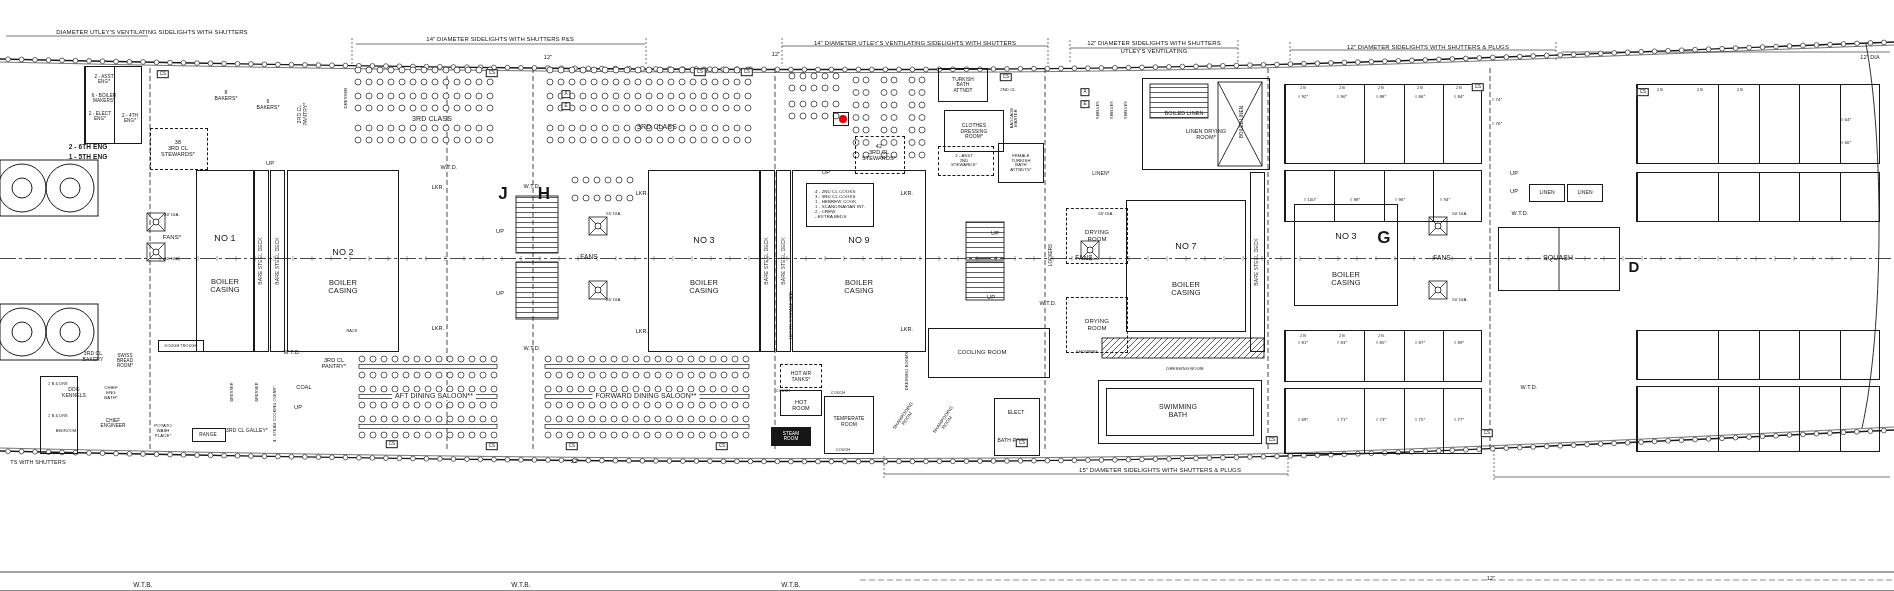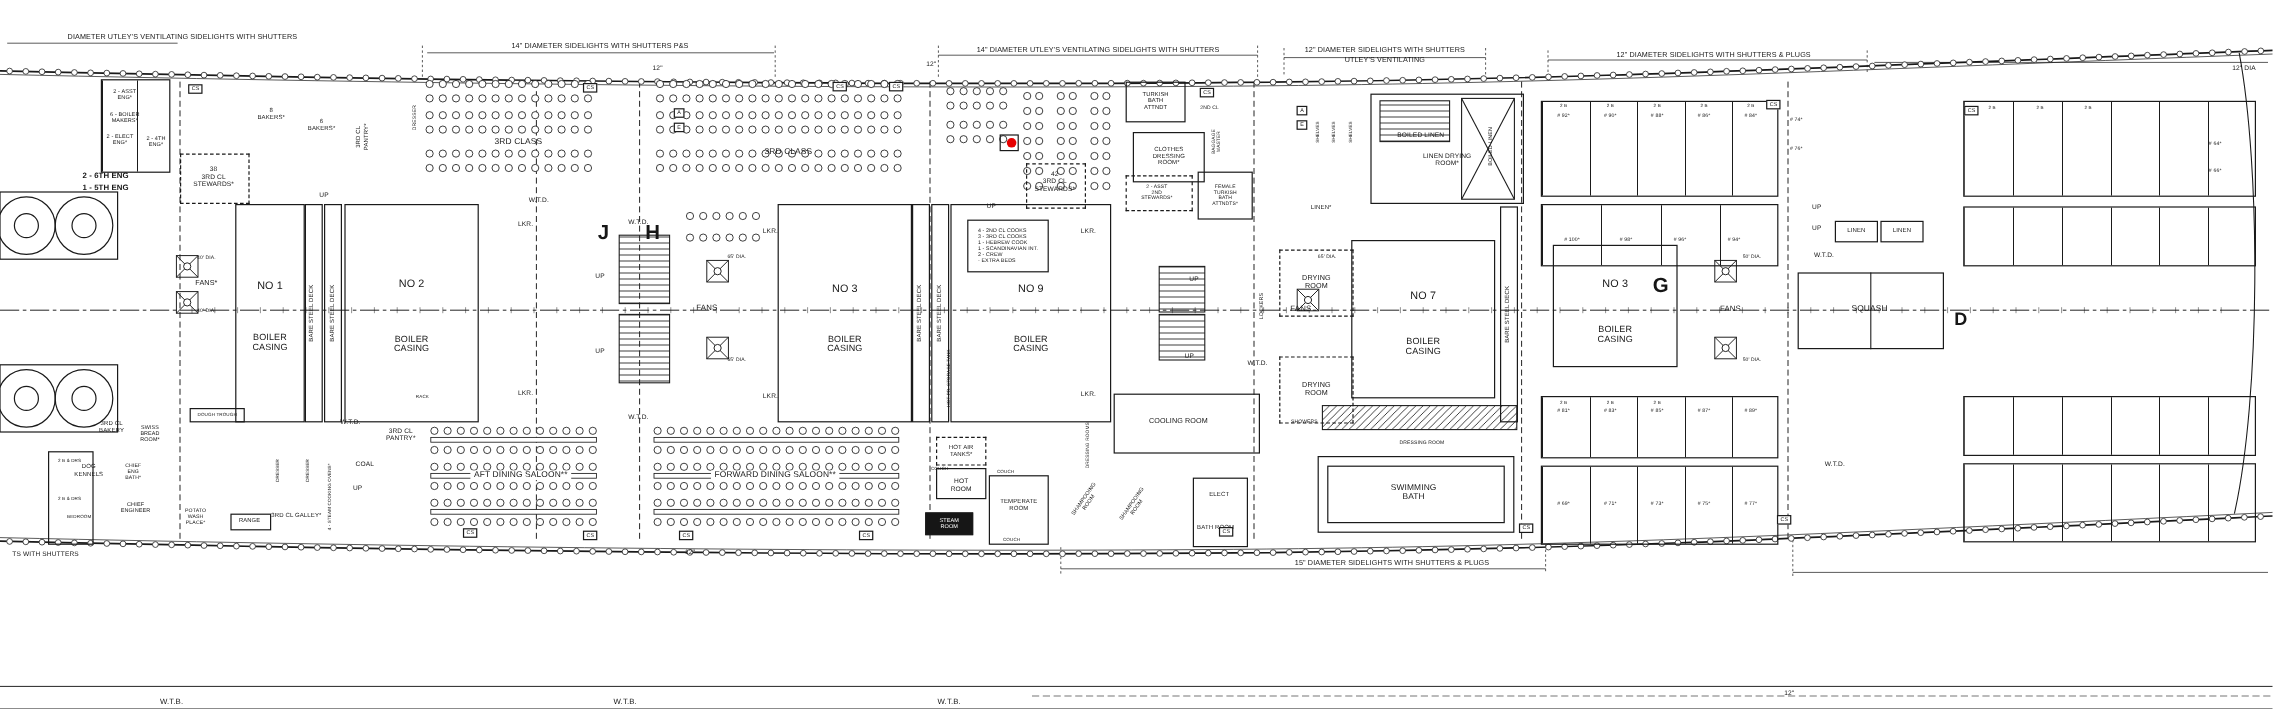--- a/index.html
+++ b/index.html
@@ -1120,21 +1120,21 @@
       <div class="lbl" style="left: 449px; top: 167px; font-size: 5.5px; transform: translate(-50%, -50%);">W.T.D.</div>
       <div class="lbl" style="left: 879px; top: 152px; font-size: 5.5px; transform: translate(-50%, -50%);">42
 3RD CL
 STEWARDS*</div>
       <div class="lbl" style="left: 826px; top: 172px; font-size: 5.5px; transform: translate(-50%, -50%);">UP</div>
       <div class="lbl" style="left: 225px; top: 238px; font-size: 9px; transform: translate(-50%, -50%);">NO 1</div>
       <div class="lbl" style="left: 225px; top: 286px; font-size: 7.5px; transform: translate(-50%, -50%);">BOILER
 CASING</div>
       <div class="lbl" style="left: 261px; top: 261px; font-size: 5px; transform: translate(-50%, -50%) rotate(-90deg);">BARE STEEL DECK</div>
       <div class="lbl" style="left: 278px; top: 261px; font-size: 5px; transform: translate(-50%, -50%) rotate(-90deg);">BARE STEEL DECK</div>
-      <div class="lbl" style="left: 343px; top: 236px; font-size: 9px; transform: translate(-50%, -50%);">NO 2</div>
+      <div class="lbl" style="left: 343px; top: 252px; font-size: 9px; transform: translate(-50%, -50%);">NO 2</div>
       <div class="lbl" style="left: 343px; top: 287px; font-size: 7.5px; transform: translate(-50%, -50%);">BOILER
 CASING</div>
       <div class="lbl" style="left: 704px; top: 240px; font-size: 9px; transform: translate(-50%, -50%);">NO 3</div>
       <div class="lbl" style="left: 704px; top: 287px; font-size: 7.5px; transform: translate(-50%, -50%);">BOILER
 CASING</div>
       <div class="lbl" style="left: 767px; top: 261px; font-size: 5px; transform: translate(-50%, -50%) rotate(-90deg);">BARE STEEL DECK</div>
       <div class="lbl" style="left: 784px; top: 261px; font-size: 5px; transform: translate(-50%, -50%) rotate(-90deg);">BARE STEEL DECK</div>
       <div class="lbl" style="left: 859px; top: 240px; font-size: 9px; transform: translate(-50%, -50%);">NO 9</div>
       <div class="lbl" style="left: 859px; top: 287px; font-size: 7.5px; transform: translate(-50%, -50%);">BOILER
 CASING</div>

